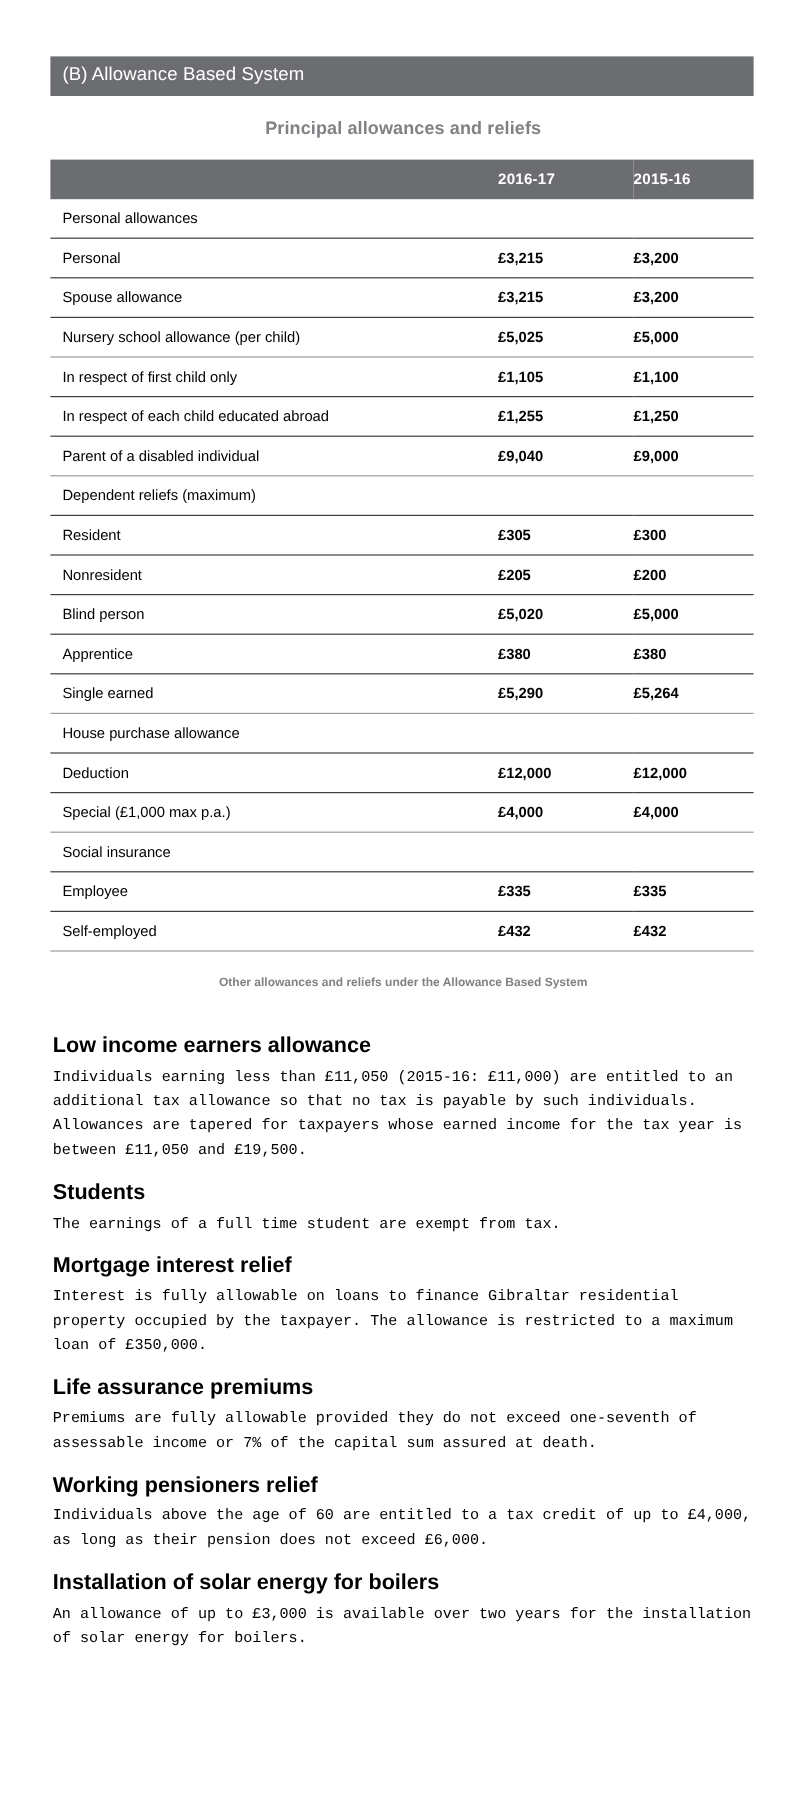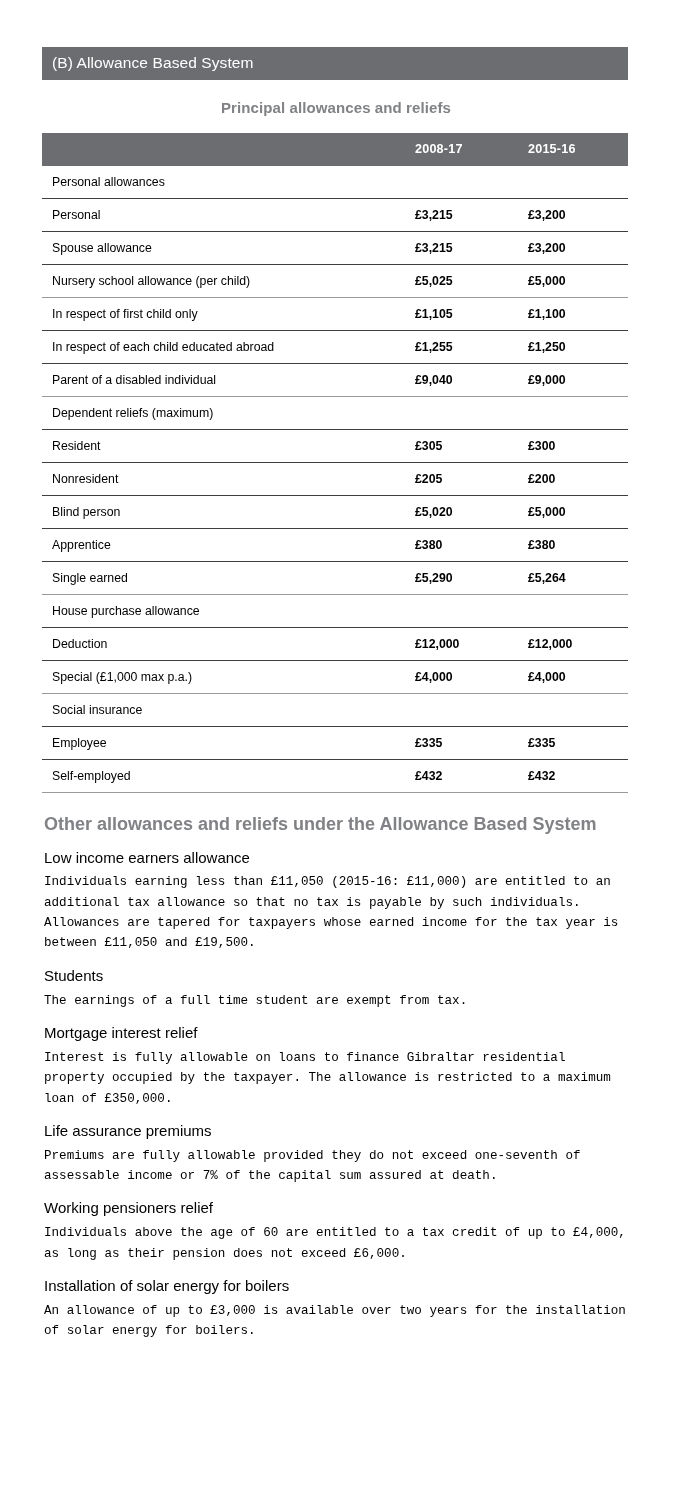--- a/index.html
+++ b/index.html
@@ -75,31 +75,32 @@
   tbody tr td.lbl { padding-left: 10px; font-weight: normal; }
   tbody tr.cat td.lbl { font-weight: normal; }
   tbody tr.cat td { border-bottom: 1px solid #3f3f3f; }
   tbody tr.light td { border-bottom: 1px solid #9a9a9a; }
   tbody tr:last-child td { border-bottom: 1px solid #9a9a9a; }
   td.val { font-weight: bold; }
 
   
   .other-heading {
     color: #808285;
-    font-size: 18px;
+    font-size: 10px;
     font-weight: bold;
     line-height: 1.32;
-    margin: 20px 0 12px 2px;
+    margin: 20px 0 34px 2px;
+    text-align: center;
   }
 
   
   .note { margin: 0 0 0 2px; }
   .note h4 {
-    font-size: 15px;
-    font-weight: normal;
+    font-size: 18px;
+    font-weight: bold;
     margin: 0 0 5px 0;
     line-height: 1.25;
   }
   .note p {
     font-size: 12.6px;
     line-height: 1.62;
     margin: 0 0 13px 0;
     max-width: 590px;
     font-family: Liberation Mono, monospace;
   }
@@ -115,21 +116,21 @@
 
   <table class="alw">
     <colgroup>
       <col class="c-label">
         <col class="c-v1">
         <col class="c-v2">
     </colgroup>
     <thead>
       <tr>
         <th class="h-label"></th>
-        <th>2008-17</th>
+        <th>2016-17</th>
         <th>2015-16</th>
       </tr>
     </thead>
     <tbody id="tbody">
         <tr class="cat">
           <td class="lbl">Personal allowances</td>
           <td class="val"></td>
           <td class="val"></td>
         </tr>
         <tr>

